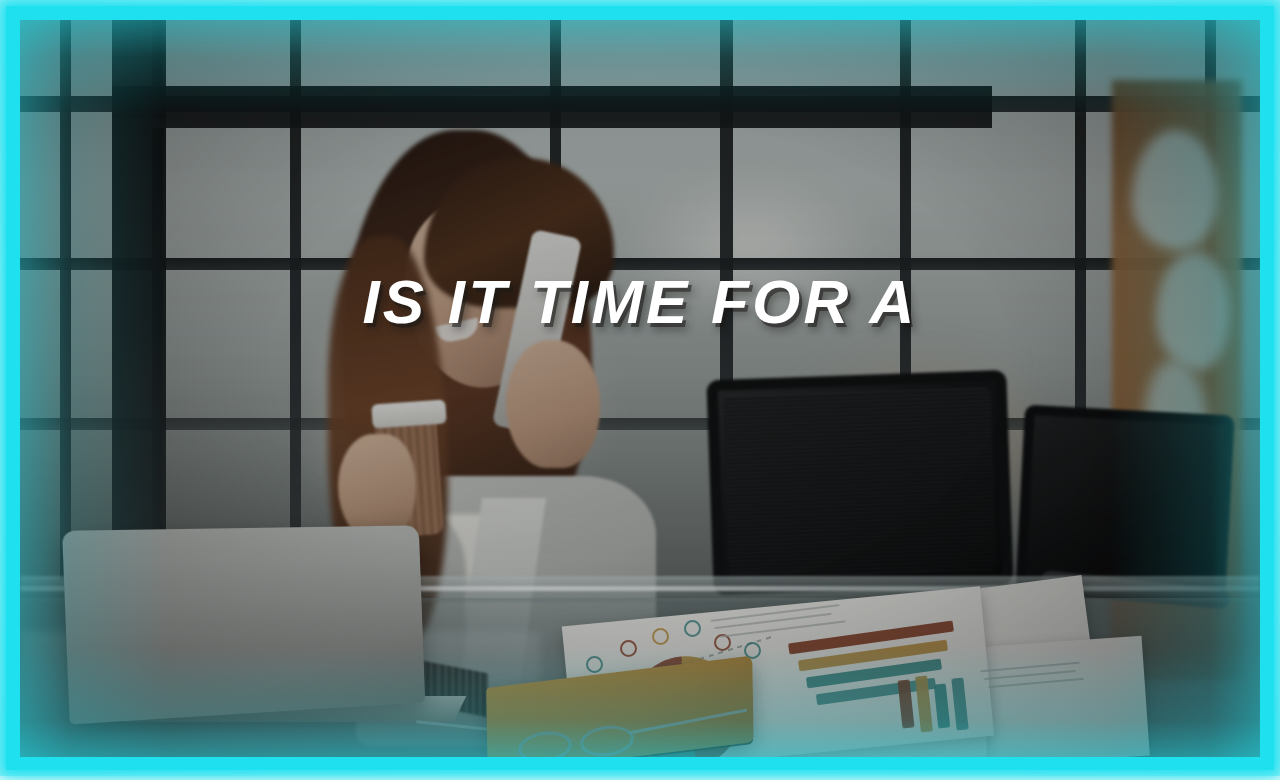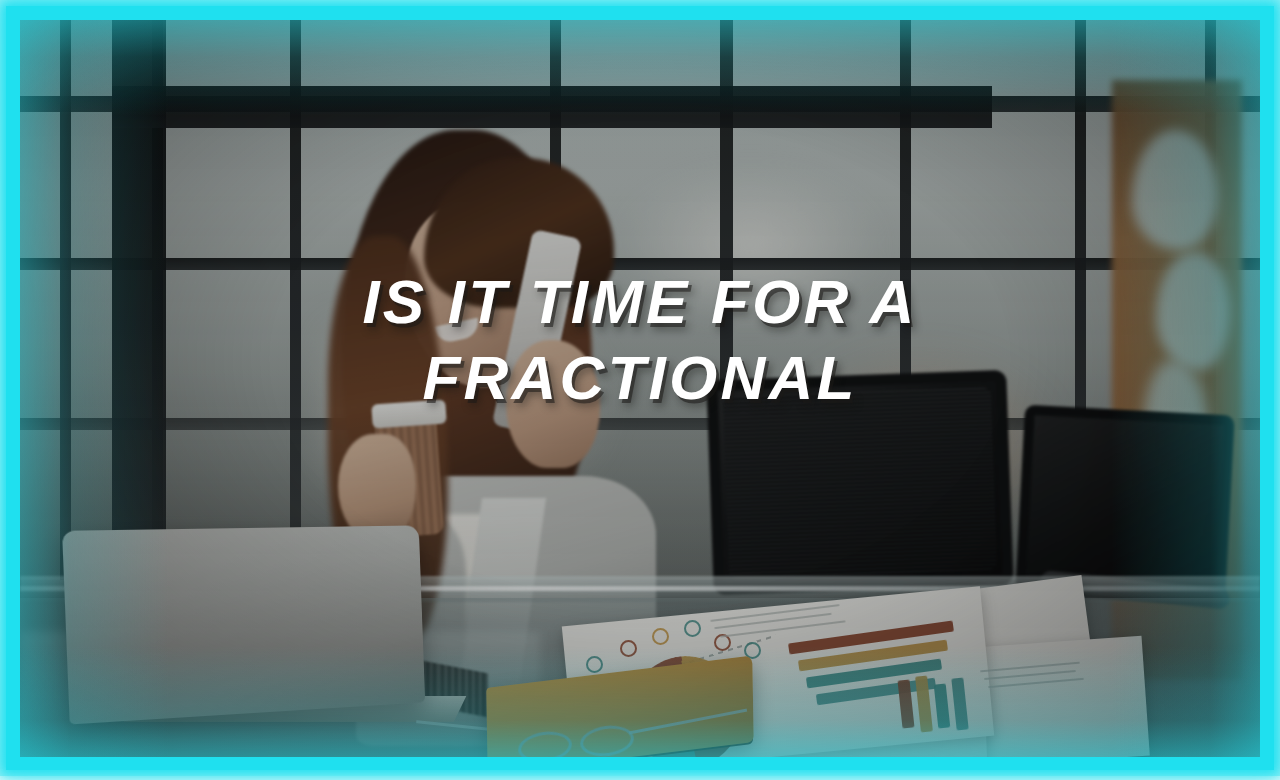--- a/index.html
+++ b/index.html
@@ -410,16 +410,15 @@
     <div class="glasses-arm"></div>
 
     <div class="grade-desat"></div>
     <div class="grade-dark"></div>
     <div class="vignette"></div>
     <div class="teal-bleed"></div>
   </div>
 
   <div class="headline">
     <span class="line">IS IT TIME FOR A</span>
-    <span class="line">FRACTIONAL</span>
   </div>
 
 </div>
 
 </body></html>

